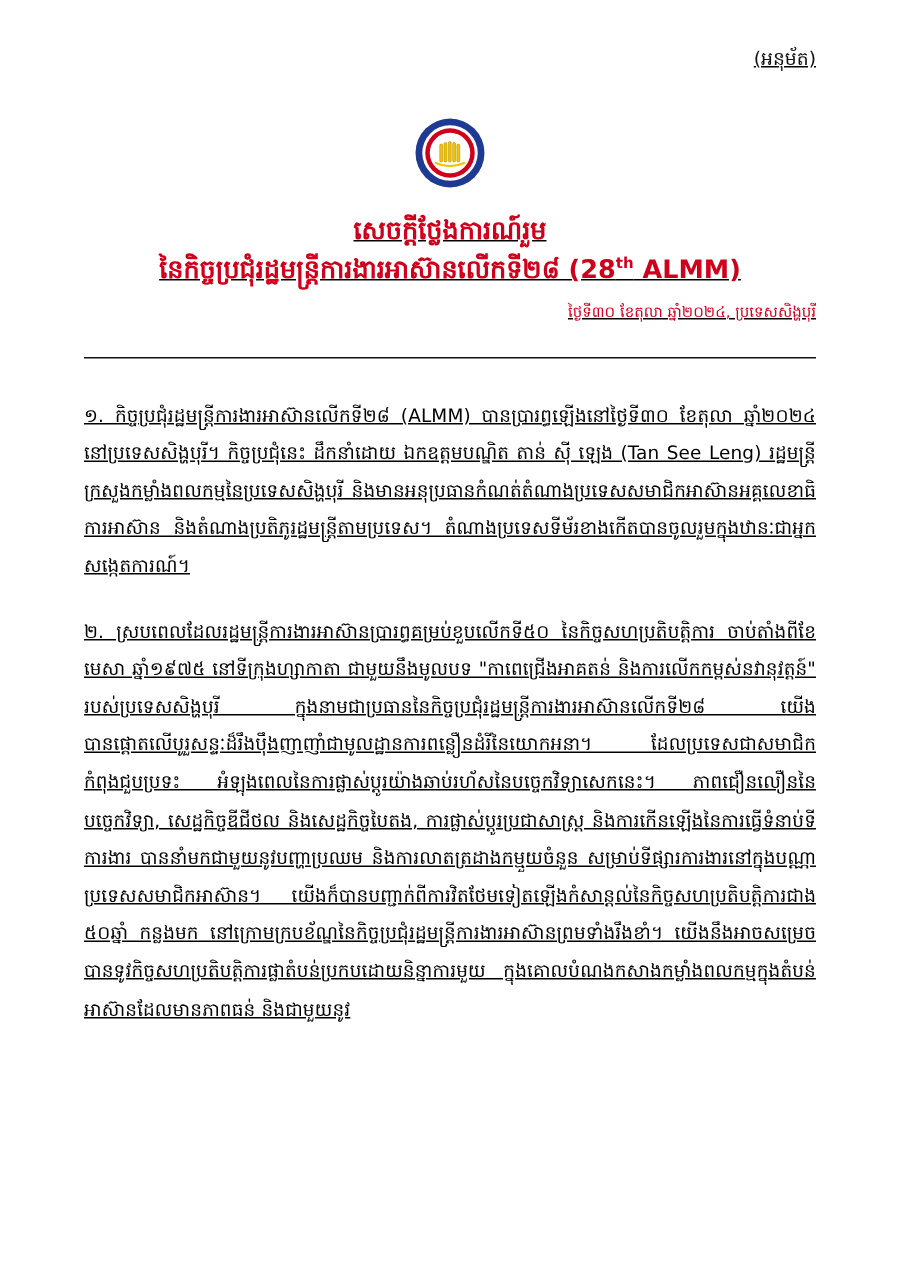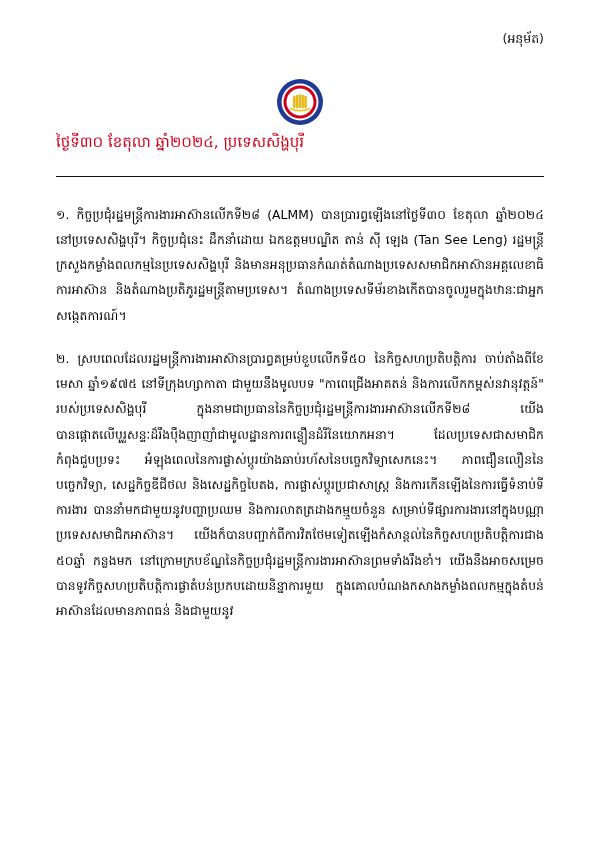--- a/index.html
+++ b/index.html
@@ -14,20 +14,21 @@
     color: #000000;
     position: relative;
     overflow: hidden;
   }
   .page {
     position: relative;
     width: 600px;
     height: 669px;
     box-sizing: border-box;
     padding: 28px 56px 0 56px;
+    text-decoration: underline;
   }
   .corner-note {
     text-align: right;
     font-size: 12.5px;
     line-height: 1.75;
     color: #111;
   }
   .corner-note div {
     white-space: nowrap;
   }
@@ -56,22 +57,22 @@
     font-size: 17px;
     font-weight: bold;
     line-height: 1.6;
   }
   .title-line2 .sup {
     font-size: 10px;
     vertical-align: super;
   }
   .subtitle {
     margin-top: 6px;
-    text-align: left;
-    font-size: 15px;
+    text-align: right;
+    font-size: 10px;
     color: #d0001a;
   }
   .divider {
     margin: 22px auto 0 auto;
     width: 100%;
     height: 1px;
     background: #111111;
   }
   .body-text {
     margin-top: 26px;
@@ -107,20 +108,24 @@
           <rect x="20.0" y="17" width="1.9" height="13" rx="0.9"></rect>
           <rect x="22.9" y="16.4" width="1.9" height="13.6" rx="0.9"></rect>
           <rect x="25.8" y="17" width="1.9" height="13" rx="0.9"></rect>
           <rect x="28.6" y="18" width="1.9" height="12" rx="0.9"></rect>
         </g>
         <path d="M14 30.5 Q24 35 34 30.5" stroke="#f4c400" stroke-width="1.6" fill="none"></path>
       </svg>
     </div>
   </div>
 
+  <div class="title-block">
+    <div class="title-line1">សេចក្តីថ្លែងការណ៍រួម</div>
+    <div class="title-line2"><span>នៃកិច្ចប្រជុំរដ្ឋមន្ត្រីការងារអាស៊ានលើកទី២៨ (28</span><span class="sup">th</span><span> ALMM)</span></div>
+  </div>
 
   <div class="subtitle">ថ្ងៃទី៣០ ខែតុលា ឆ្នាំ២០២៤, ប្រទេសសិង្ហបុរី</div>
 
   <div class="divider"></div>
 
   <div class="body-text">
     <p class="para">១. កិច្ចប្រជុំរដ្ឋមន្ត្រីការងារអាស៊ានលើកទី២៨ (ALMM) បានប្រារព្ធឡើងនៅថ្ងៃទី៣០ ខែតុលា ឆ្នាំ២០២៤ នៅប្រទេសសិង្ហបុរី។ កិច្ចប្រជុំនេះ ដឹកនាំដោយ ឯកឧត្តមបណ្ឌិត តាន់ ស៊ី ឡេង (Tan See Leng) រដ្ឋមន្ត្រីក្រសួងកម្លាំងពលកម្មនៃប្រទេសសិង្ហបុរី និងមានអនុប្រធានកំណត់តំណាងប្រទេសសមាជិកអាស៊ានអគ្គលេខាធិការអាស៊ាន និងតំណាងប្រតិភូរដ្ឋមន្ត្រីតាមប្រទេស។ តំណាងប្រទេសទីម័រខាងកើតបានចូលរួមក្នុងឋានៈជាអ្នកសង្កេតការណ៍។</p>
     <p class="para">២. ស្របពេលដែលរដ្ឋមន្ត្រីការងារអាស៊ានប្រារព្ធគម្រប់ខួបលើកទី៥០ នៃកិច្ចសហប្រតិបត្តិការ ចាប់តាំងពីខែមេសា ឆ្នាំ១៩៧៥ នៅទីក្រុងហ្សាកាតា ជាមួយនឹងមូលបទ "កាពេជ្រើងអាគតន់ និងការលើកកម្ពស់នវានុវត្តន៍" របស់ប្រទេសសិង្ហបុរី ក្នុងនាមជាប្រធាននៃកិច្ចប្រជុំរដ្ឋមន្ត្រីការងារអាស៊ានលើកទី២៨ យើងបានផ្តោតលើបូរួសន្ទៈដ៏រឹងប៉ឹងញាញាំជាមូលដ្ឋានការពន្លឿនដំរីនៃយោកអនា។ ដែលប្រទេសជាសមាជិកកំពុងជួបប្រទះ អំឡុងពេលនៃការផ្លាស់ប្តូរយ៉ាងឆាប់រហ័សនៃបច្ចេកវិទ្យាសេកនេះ។ ភាពជឿនលឿននៃបច្ចេកវិទ្យា, សេដ្ឋកិច្ចឌីជីថល និងសេដ្ឋកិច្ចបៃតង, ការផ្លាស់ប្តូរប្រជាសាស្ត្រ និងការកើនឡើងនៃការធ្វើទំនាប់ទីការងារ បាននាំមកជាមួយនូវបញ្ហាប្រឈម និងការលាតត្រដាងកម្មួយចំនួន សម្រាប់ទីផ្សារការងារនៅក្នុងបណ្ណាប្រទេសសមាជិកអាស៊ាន។ យើងក៏បានបញ្ជាក់ពីការវិតថែមទៀតឡើងកំសាន្តល់នៃកិច្ចសហប្រតិបត្តិការជាង ៥០ឆ្នាំ កន្លងមក នៅក្រោមក្របខ័ណ្ឌនៃកិច្ចប្រជុំរដ្ឋមន្ត្រីការងារអាស៊ានព្រមទាំងរឹងខាំ។ យើងនឹងអាចសម្រេចបានទូវកិច្ចសហប្រតិបត្តិការផ្លាតំបន់ប្រកបដោយនិន្នាការមួយ ក្នុងគោលបំណងកសាងកម្លាំងពលកម្មក្នុងតំបន់អាស៊ានដែលមានភាពធន់ និងជាមួយនូវ</p>
   </div>
 

